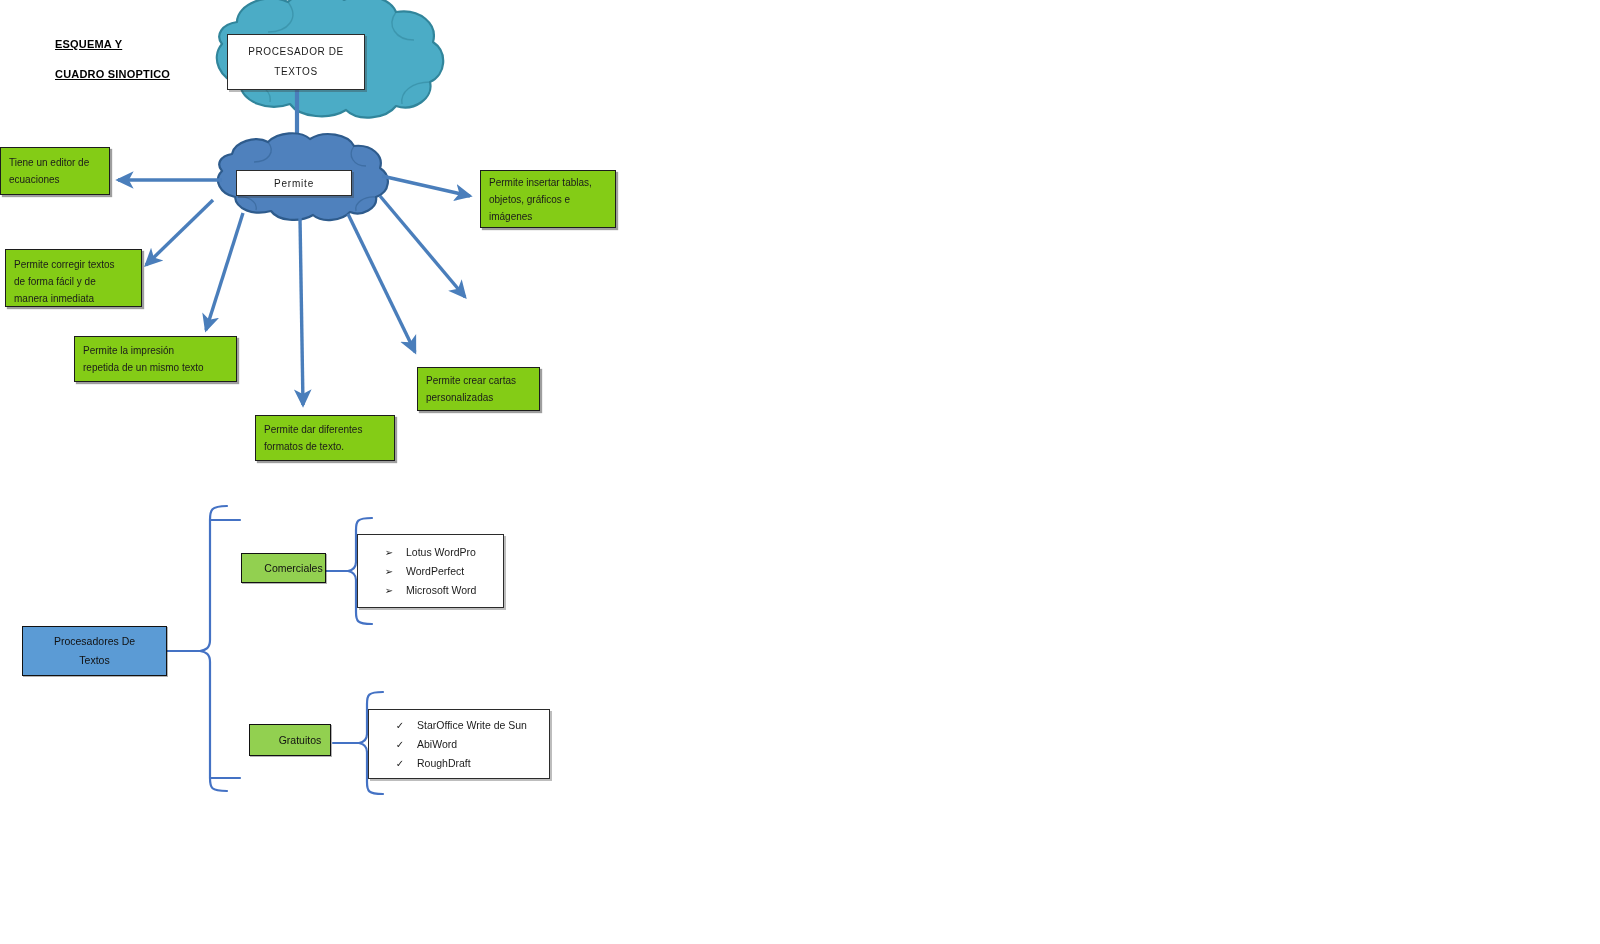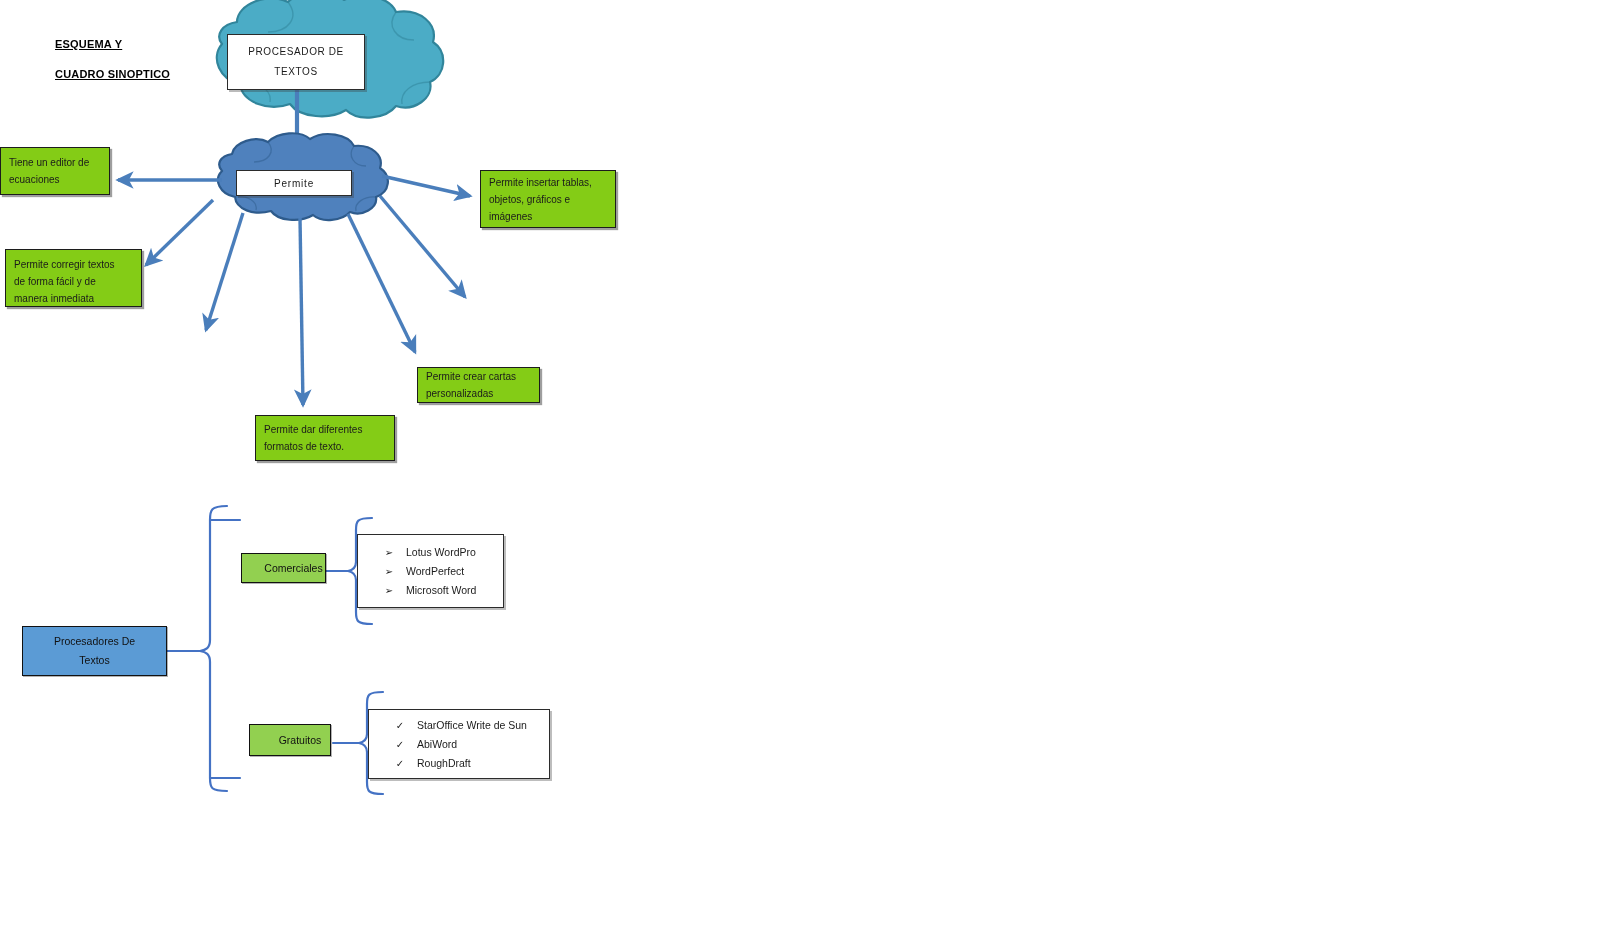--- a/index.html
+++ b/index.html
@@ -182,22 +182,26 @@
     <span class="ln">imágenes</span>
   </div>
 
   <div class="box red-box" style="left:5px;top:249px;width:137px;height:58px;justify-content:space-between;">
     <span class="ln">Permite corregir textos</span>
     <span class="ln">de forma fácil y de</span>
     <span class="ln">manera inmediata</span>
   </div>
 
 
-
-  <div class="box red-box" style="left:417px;top:367px;width:123px;height:36px;">
+  <div class="box red-box" style="left:74px;top:336px;width:163px;height:46px;">
+    <span class="ln">Permite la impresión</span>
+    <span class="ln">repetida de un mismo texto</span>
+  </div>
+
+  <div class="box red-box" style="left:417px;top:367px;width:123px;height:44px;">
     <span class="ln">Permite crear cartas</span>
     <span class="ln">personalizadas</span>
   </div>
 
   <div class="box red-box" style="left:255px;top:415px;width:140px;height:46px;">
     <span class="ln">Permite dar diferentes</span>
     <span class="ln">formatos de texto.</span>
   </div>
 
   <div class="box blue-box" style="left:22px;top:626px;width:145px;height:50px;">

